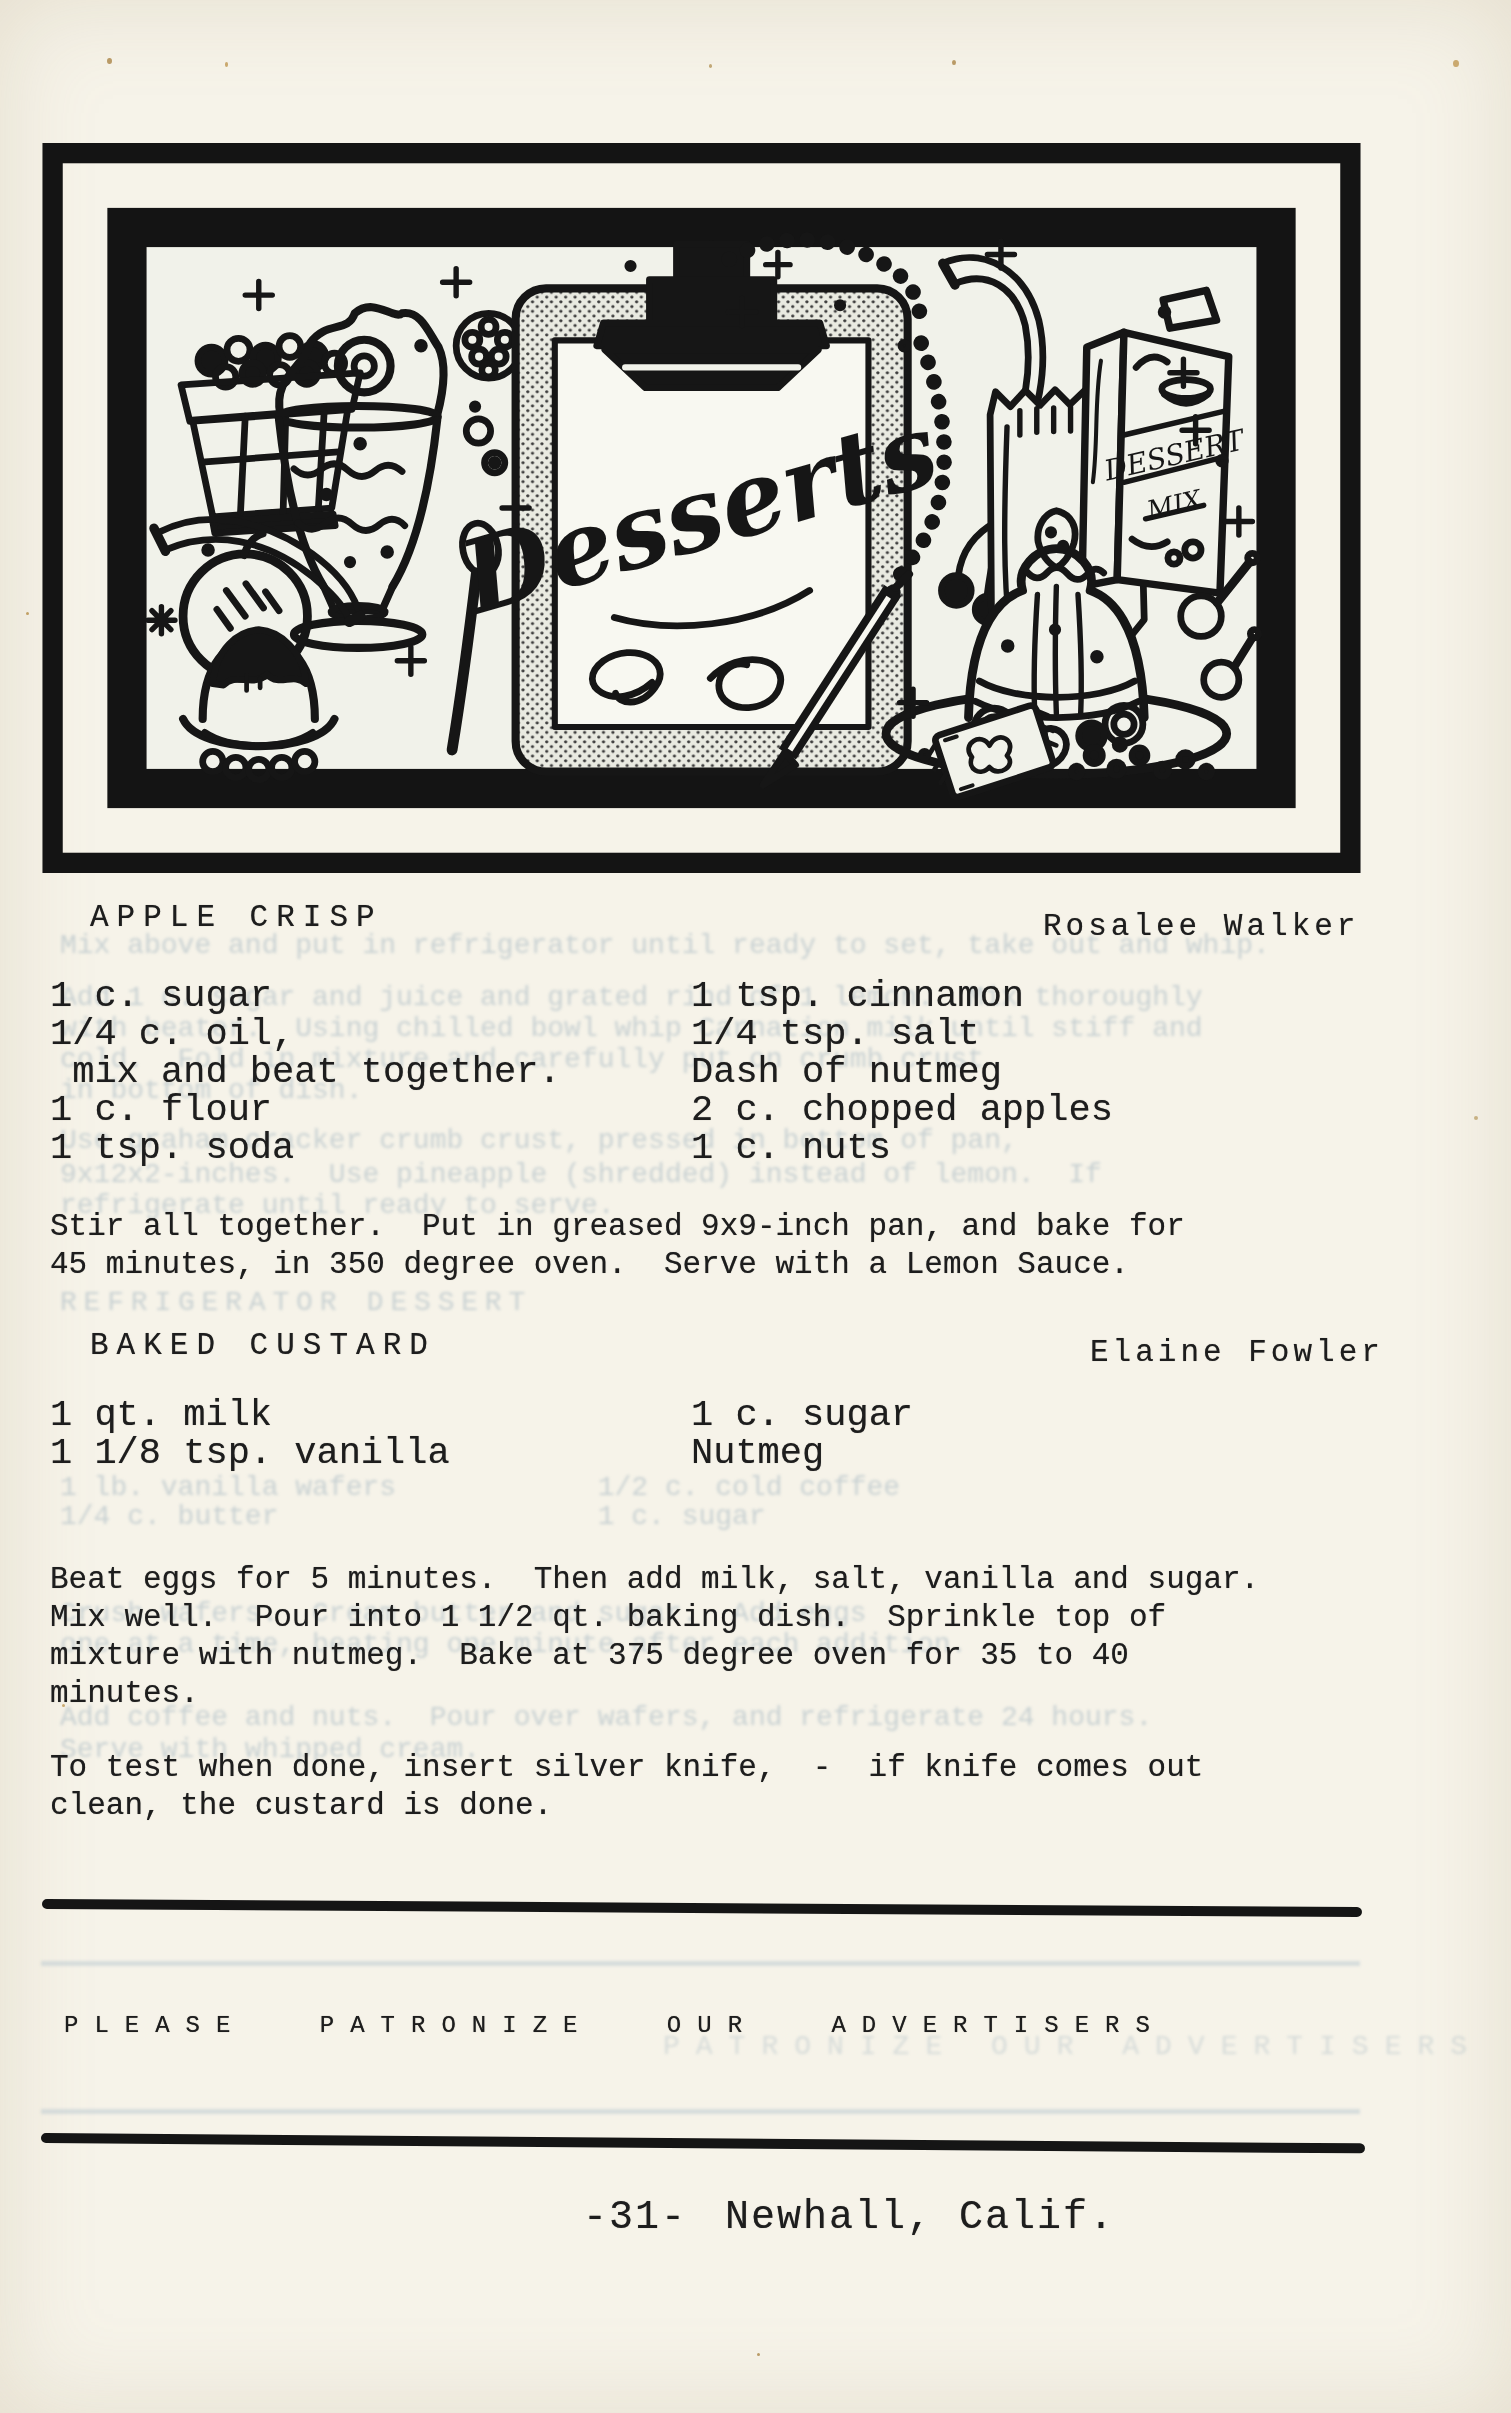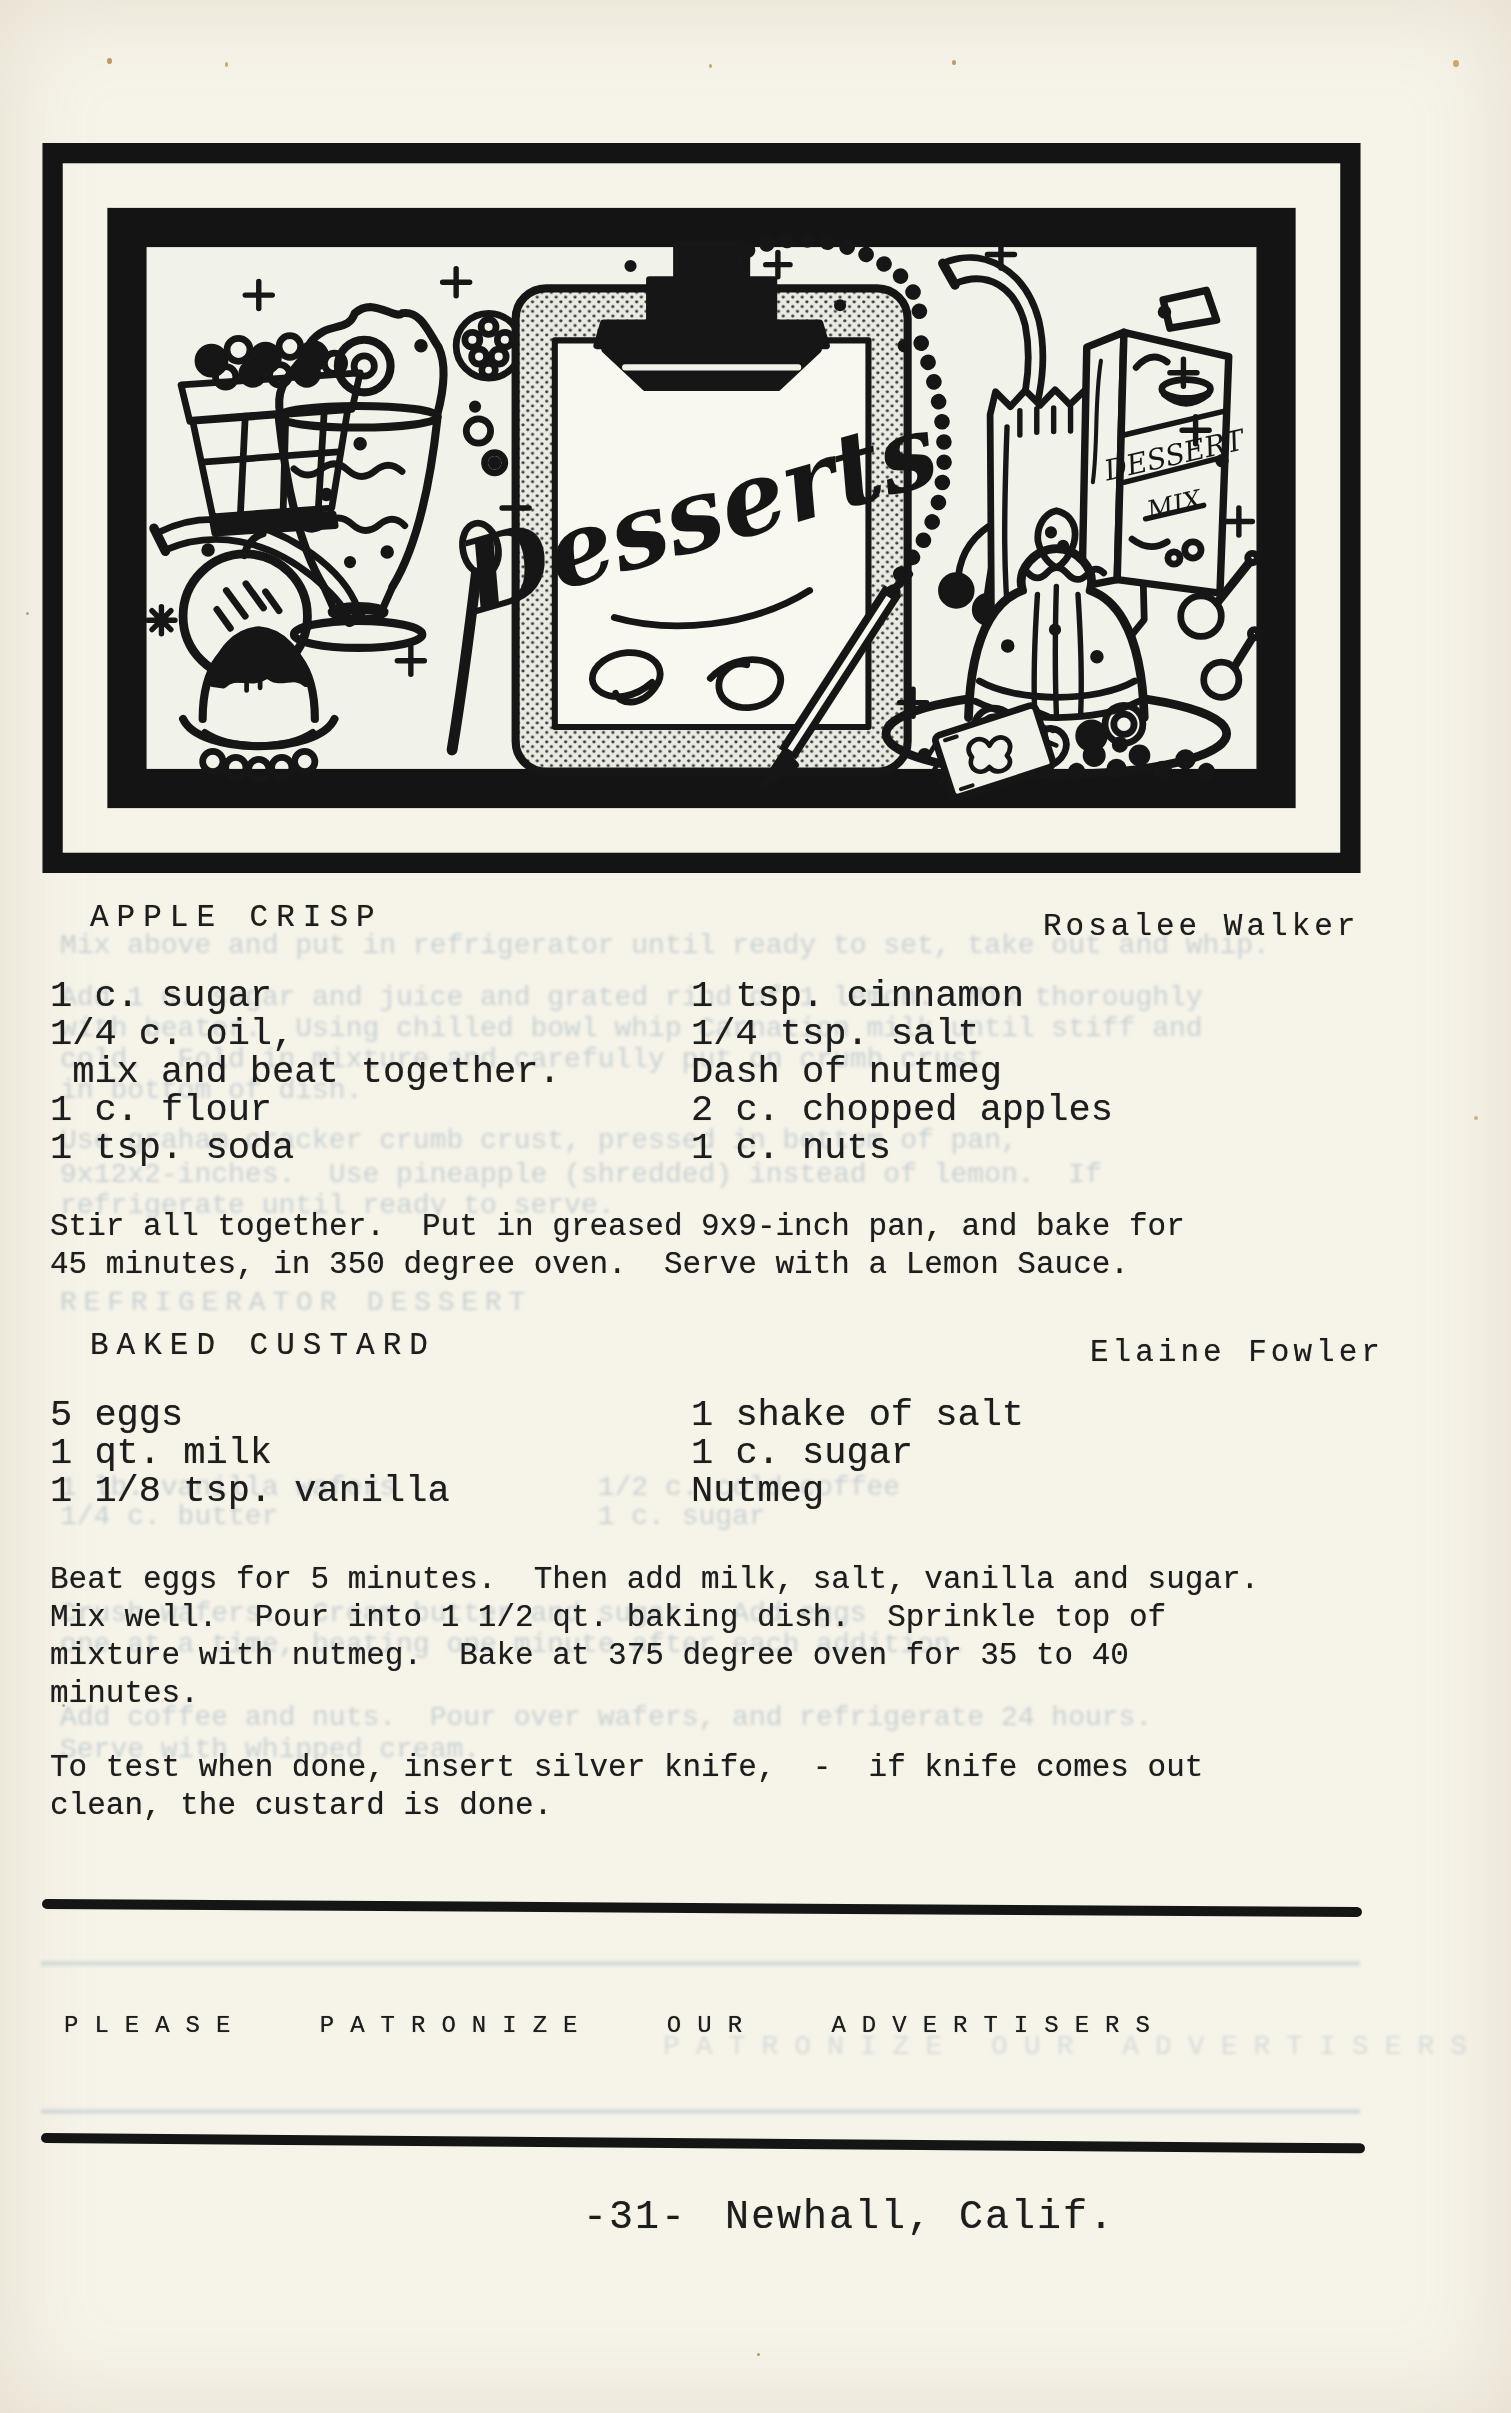--- a/index.html
+++ b/index.html
@@ -335,24 +335,20 @@
   </div>
 
   <div class="txt" style="top:1208px;left:50px;width:1325px;">Stir all together.  Put in greased 9x9-inch pan, and bake for
 45 minutes, in 350 degree oven.  Serve with a Lemon Sauce.</div>
 
   <div class="txt heading" style="top:1327px;left:50px;">BAKED CUSTARD</div>
   <div class="txt contrib" style="top:1334px;left:1090px;">Elaine Fowler</div>
 
   <div class="ingblock" style="top:1394px;">
     <div class="irow">
-      <span class="il">5 eggs</span>
-      <span class="ir">1 shake of salt</span>
-    </div>
-    <div class="irow">
       <span class="il">1 qt. milk</span>
       <span class="ir">1 c. sugar</span>
     </div>
     <div class="irow">
       <span class="il">1 1/8 tsp. vanilla</span>
       <span class="ir">Nutmeg</span>
     </div>
   </div>
 
   <div class="txt" style="top:1561px;left:50px;width:1325px;">Beat eggs for 5 minutes.  Then add milk, salt, vanilla and sugar.

